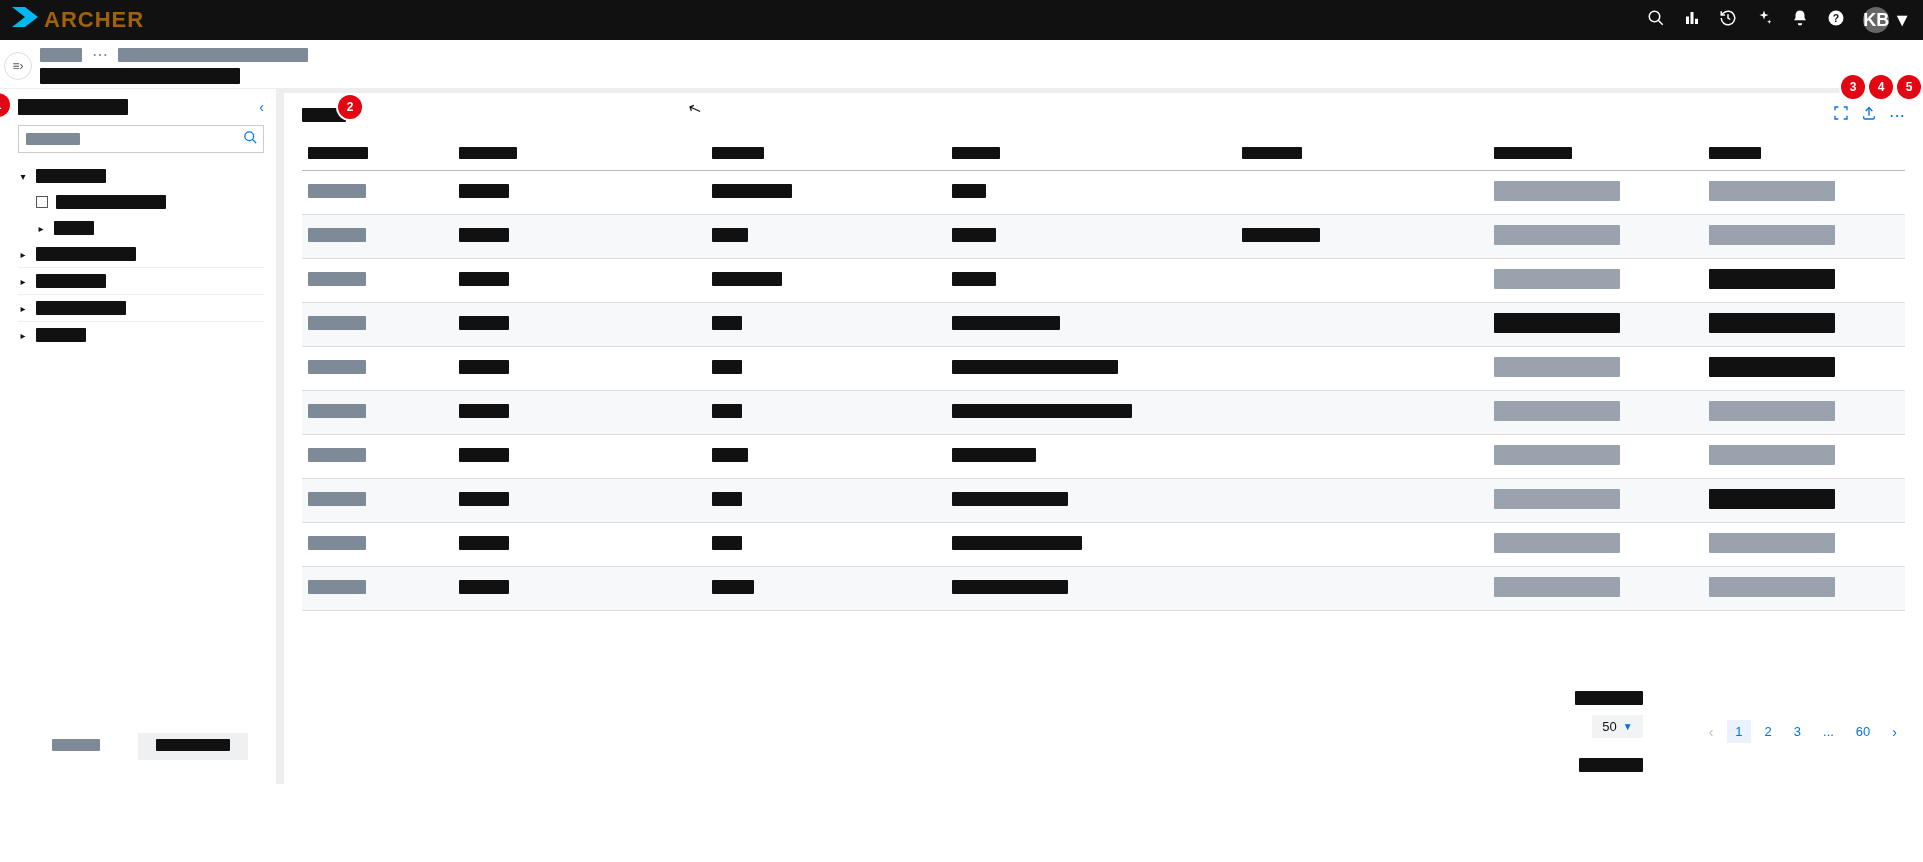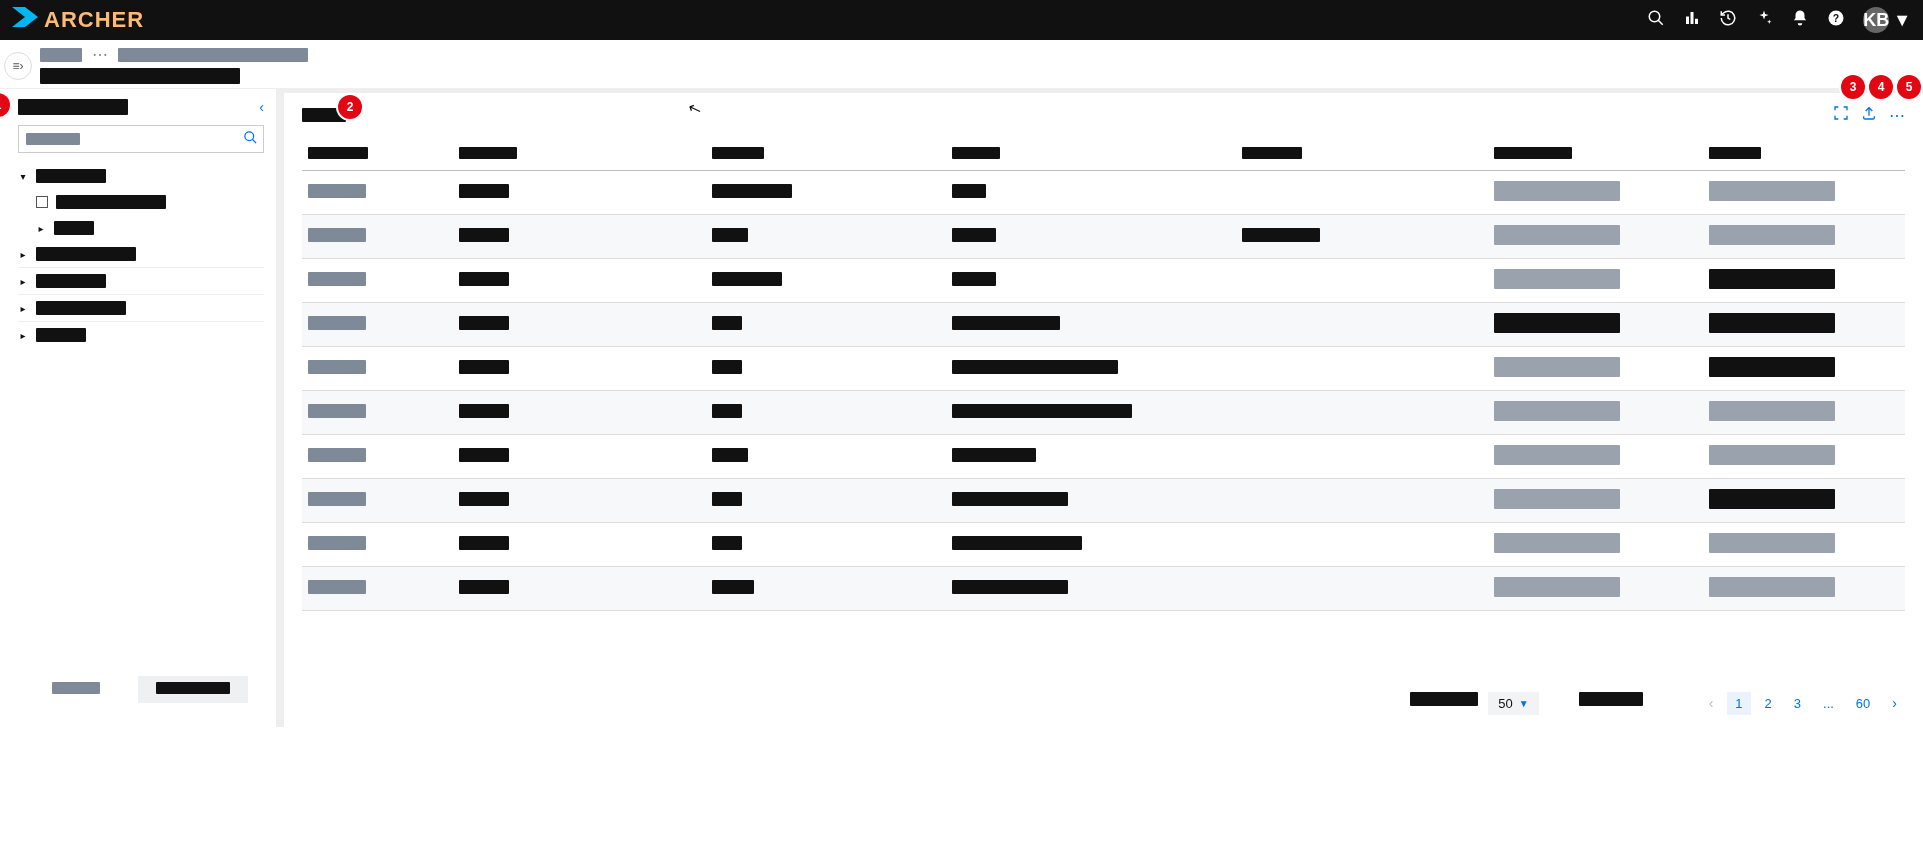--- a/index.html
+++ b/index.html
@@ -1,20 +1,20 @@
 <!DOCTYPE html>
 <html><head>
 <meta charset="utf-8">
 <style>
   * { box-sizing: border-box; margin: 0; padding: 0; }
   body { font-family: Arial, Helvetica, sans-serif; background: #fff; font-size: 13px; color: #111; width: 1923px; }
   
   
   .topbar { background: #111; height: 40px; display: flex; align-items: center; padding: 0 12px; }
-  .logo { display: flex; align-items: center; gap: 6px; color: #fdba74; font-weight: 700; font-size: 22px; letter-spacing: 1px; justify-content: flex-end; }
+  .logo { display: flex; align-items: center; gap: 6px; color: #a16207; font-weight: 700; font-size: 22px; letter-spacing: 1px; justify-content: flex-end; }
   .logo-arrow { display: inline-block; }
   .topbar-spacer { flex: 1; }
   .topbar-icons { display: flex; align-items: center; gap: 18px; }
   .topbar-icons span, .topbar-icons div { color: #fff; cursor: pointer; font-size: 18px; }
   .avatar-badge { background: #666; border-radius: 50%; width: 26px; height: 26px; display: flex; align-items: center; justify-content: center; font-size: 11px; font-weight: 600; color:#fff;}
   .avatar-wrap { display:flex; align-items:center; gap:4px; }
   .caret-down { color:#fff; font-size:10px; }
   
   
   .bc-row { display: flex; align-items: flex-start; padding: 8px 0 4px 0; border-bottom: 1px solid #eee; position: relative; }
@@ -51,21 +51,21 @@
   
   table.grid { width:100%; border-collapse:collapse; }
   table.grid th { text-align:left; padding:8px 6px; border-bottom:1px solid #bbb; font-weight:700; }
   table.grid td { padding:10px 6px; border-bottom:1px solid #ddd; vertical-align:middle; }
   table.grid tbody tr:nth-child(even) { background:#f7f8f9; }
   .pill { display:inline-block; height:20px; min-width:126px; border-radius:1px; }
   .pill.grey { background:#9aa3ad; }
   .pill.black { background:#111; }
   
   .grid-footer { display:flex; align-items:center; margin-top:80px; gap:18px; }
-  .gf-left { display:flex; align-items:flex-start; gap:10px; margin-left:auto;}
+  .gf-left { display:flex; align-items:flex-end; gap:10px; margin-left:auto;flex-direction:column;}
   .pagesize { background:#f1f3f5; padding:4px 10px; display:flex; align-items:center; gap:6px; font-size:13px;}
   .pagesize-caret { color:#0073e6; font-size:10px;}
   .pager { display:flex; align-items:center; gap:6px; margin-left:40px;}
   .pg { color:#0073e6; padding:4px 8px; cursor:pointer; font-size:13px;}
   .pg.current { background:#eaf3fd; color:#0073e6; }
   .pg.arrow { color:#0073e6; font-size:14px;}
   .pg.arrow.disabled{ color:#bbb; cursor:default;}
   
   
   .callout { position:absolute; width:24px; height:24px; border-radius:50%; background:#e30613; color:#fff; font-weight:700; display:flex; align-items:center; justify-content:center; font-size:12px; z-index:50; box-shadow:0 0 0 2px #fff;}

